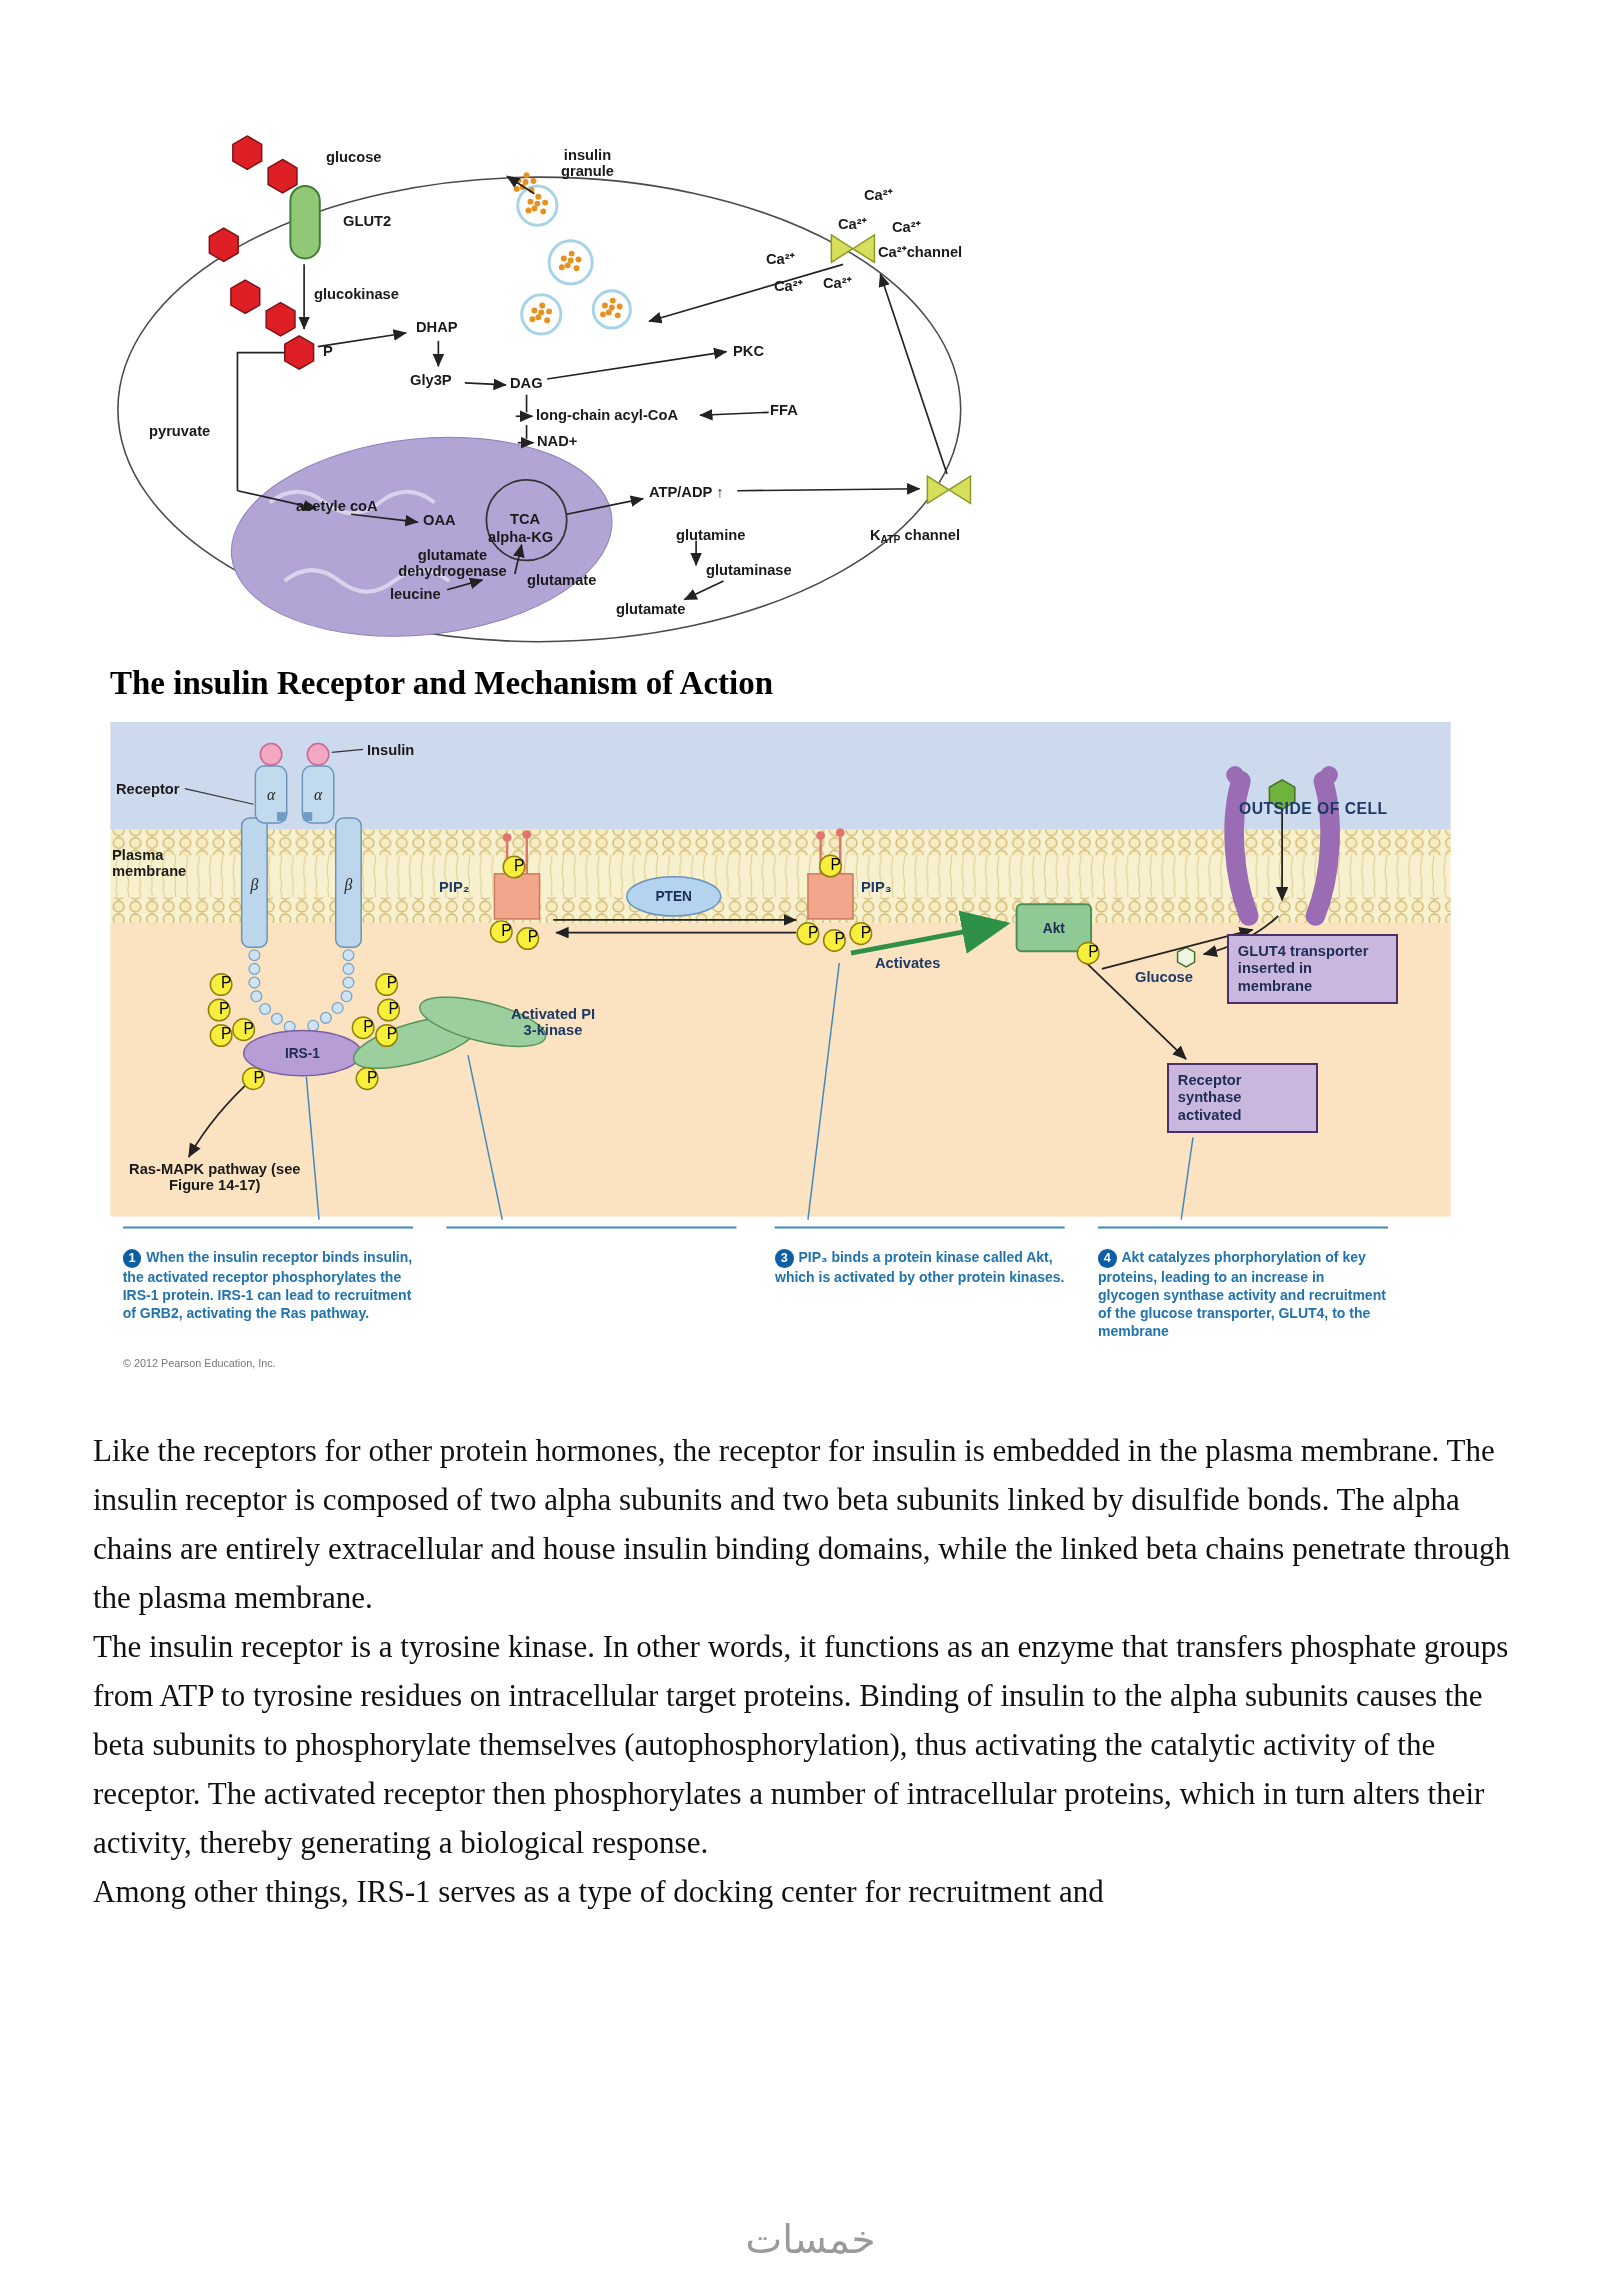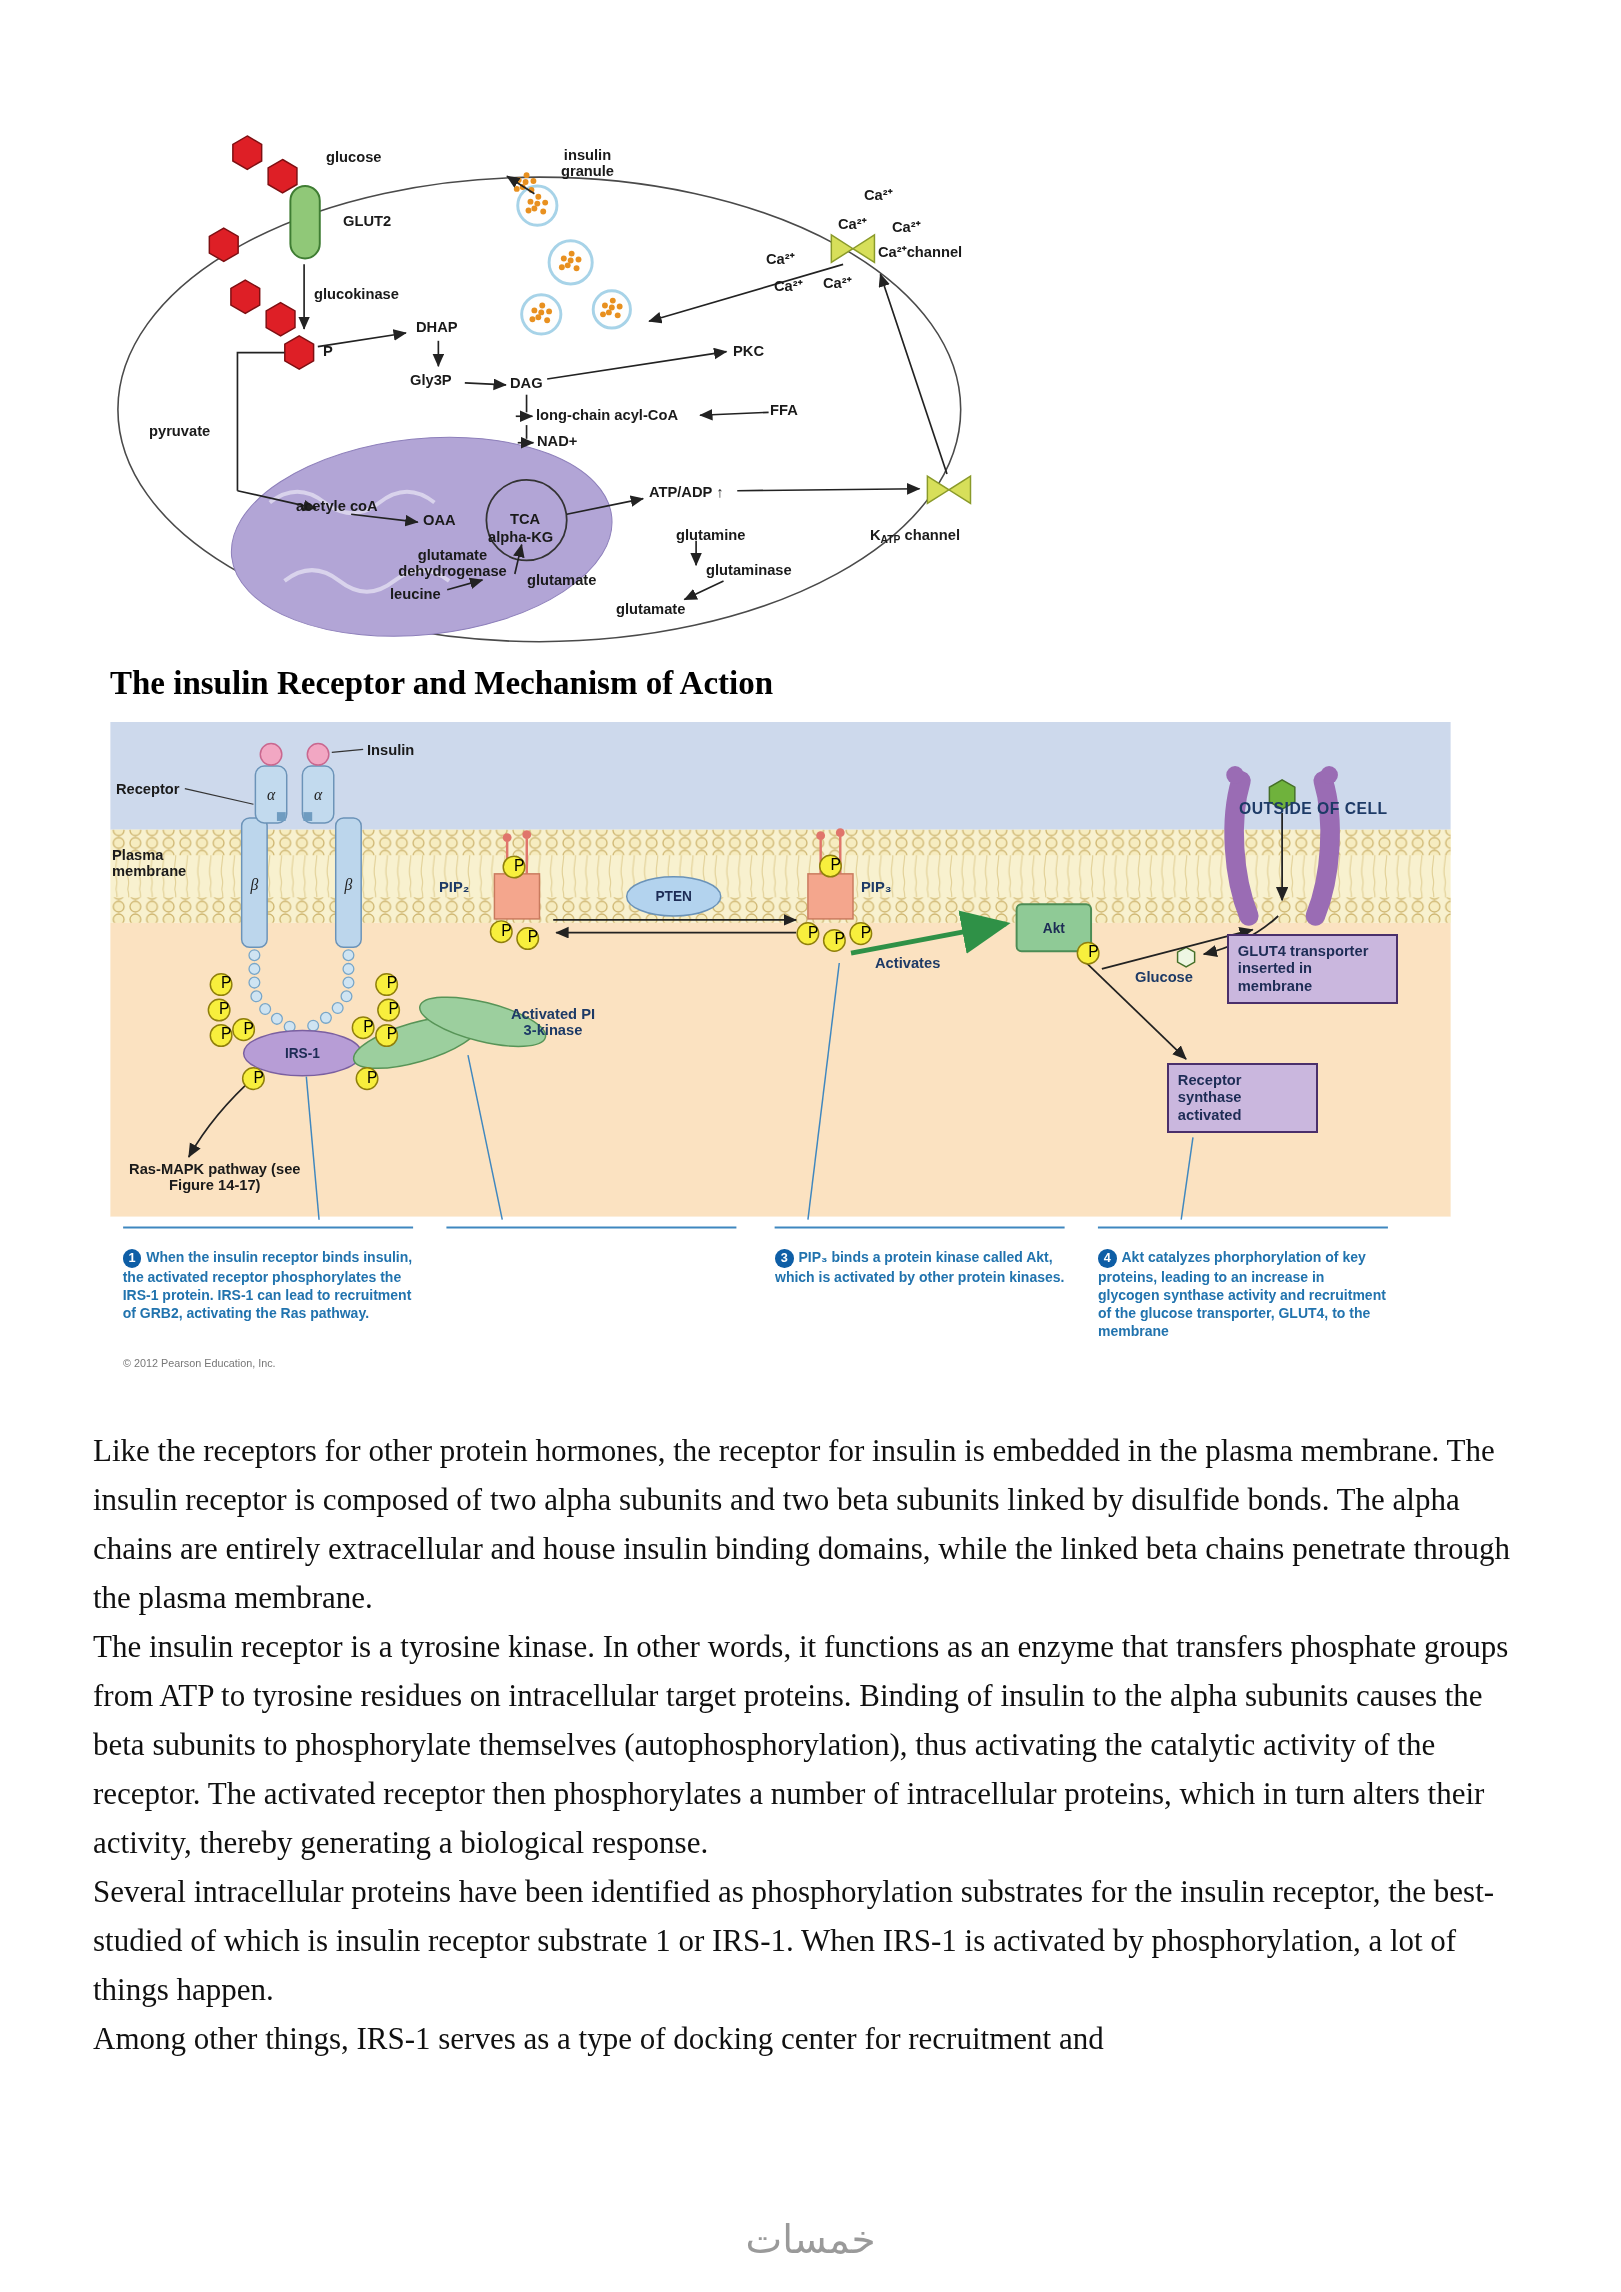--- a/index.html
+++ b/index.html
@@ -339,20 +339,19 @@
 
     <div class="cap" style="left:12.7px;"><span class="capnum">1</span><span>When the insulin receptor binds insulin, the activated receptor phosphorylates the IRS-1 protein. IRS-1 can lead to recruitment of GRB2, activating the Ras pathway.</span></div>
     <div class="cap" style="left:665px;"><span class="capnum">3</span><span>PIP₃ binds a protein kinase called Akt, which is activated by other protein kinases.</span></div>
     <div class="cap" style="left:988px;"><span class="capnum">4</span><span>Akt catalyzes phorphorylation of key proteins, leading to an increase in glycogen synthase activity and recruitment of the glucose transporter, GLUT4, to the membrane</span></div>
     <div class="copyright" style="left:13px;top:635px;">© 2012 Pearson Education, Inc.</div>
   </div>
 
   <div class="body-text">
     <p>Like the receptors for other protein hormones, the receptor for insulin is embedded in the plasma membrane. The insulin receptor is composed of two alpha subunits and two beta subunits linked by disulfide bonds. The alpha chains are entirely extracellular and house insulin binding domains, while the linked beta chains penetrate through the plasma membrane.</p>
     <p>The insulin receptor is a tyrosine kinase. In other words, it functions as an enzyme that transfers phosphate groups from ATP to tyrosine residues on intracellular target proteins. Binding of insulin to the alpha subunits causes the beta subunits to phosphorylate themselves (autophosphorylation), thus activating the catalytic activity of the receptor. The activated receptor then phosphorylates a number of intracellular proteins, which in turn alters their activity, thereby generating a biological response.</p>
-    <p>Several intracellular proteins have been identified as phosphorylation substrates for the insulin receptor, the best-studied of which is insulin receptor substrate 1 or IRS-1. When IRS-1 is activated by phosphorylation, a lot of things happen.</p>
     <p>Among other things, IRS-1 serves as a type of docking center for recruitment and</p>
   </div>
 
   <div class="watermark">خمسات</div>
 
 </div>
 
 
 </body></html>

